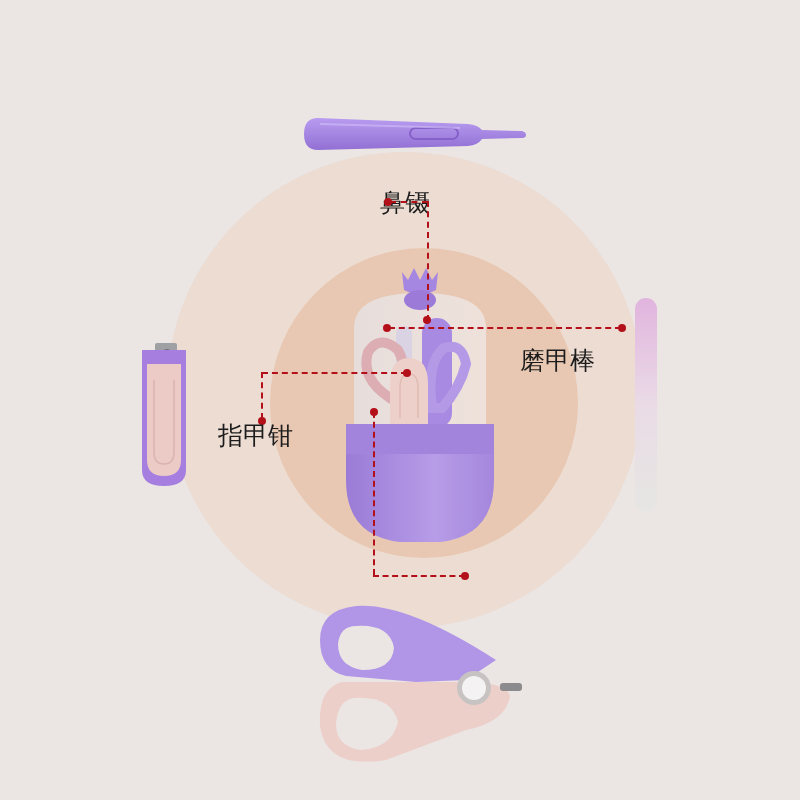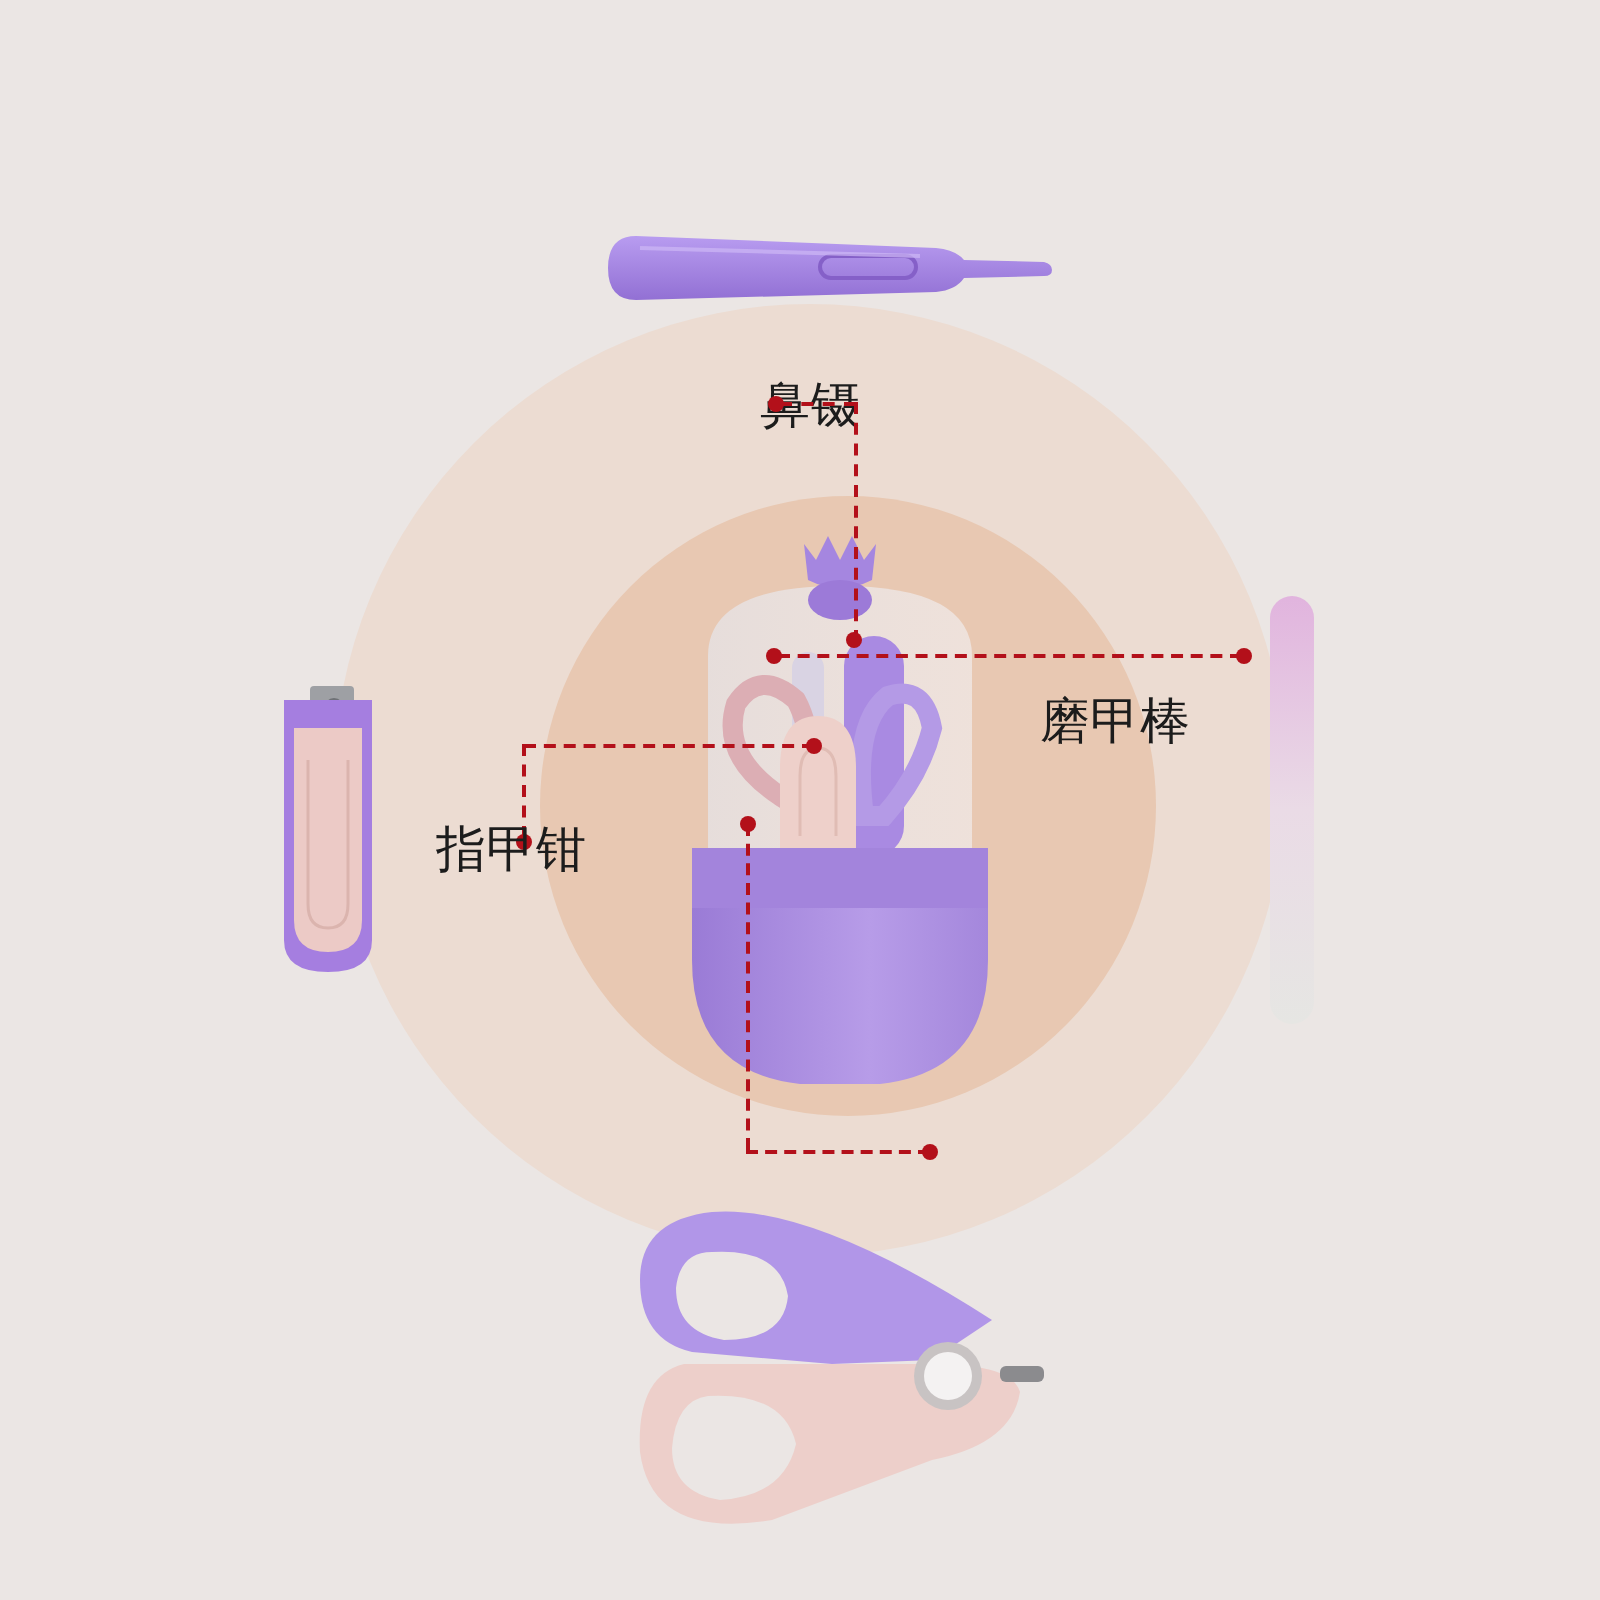--- a/index.html
+++ b/index.html
@@ -102,20 +102,20 @@
 
   <div class="dot" style="left:383px;top:324px;"></div>
   <div class="hl" style="left:389px;top:327px;width:232px;"></div>
   <div class="dot" style="left:618px;top:324px;"></div>
   <div class="label" style="left:520px;top:344px;">磨甲棒</div>
 
   <div class="dot" style="left:403px;top:369px;"></div>
   <div class="hl" style="left:262px;top:372px;width:145px;"></div>
   <div class="vl" style="left:261px;top:372px;height:47px;"></div>
   <div class="dot" style="left:258px;top:417px;"></div>
-  <div class="label" style="left:218px;top:408px;">指甲钳</div>
+  <div class="label" style="left:218px;top:419px;">指甲钳</div>
 
   <div class="dot" style="left:370px;top:408px;"></div>
   <div class="vl" style="left:373px;top:412px;height:163px;"></div>
   <div class="hl" style="left:373px;top:575px;width:92px;"></div>
   <div class="dot" style="left:461px;top:572px;"></div>
 
 </div>
 
 </body></html>

